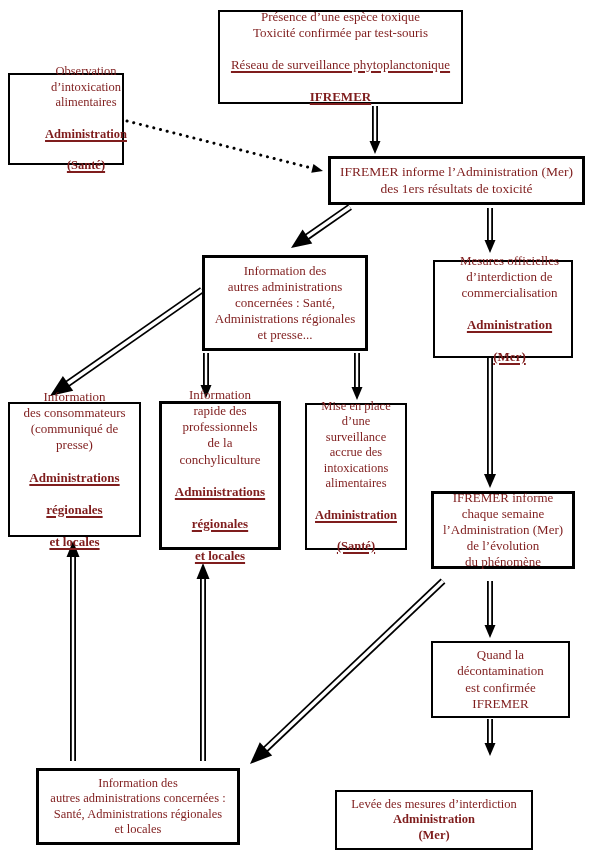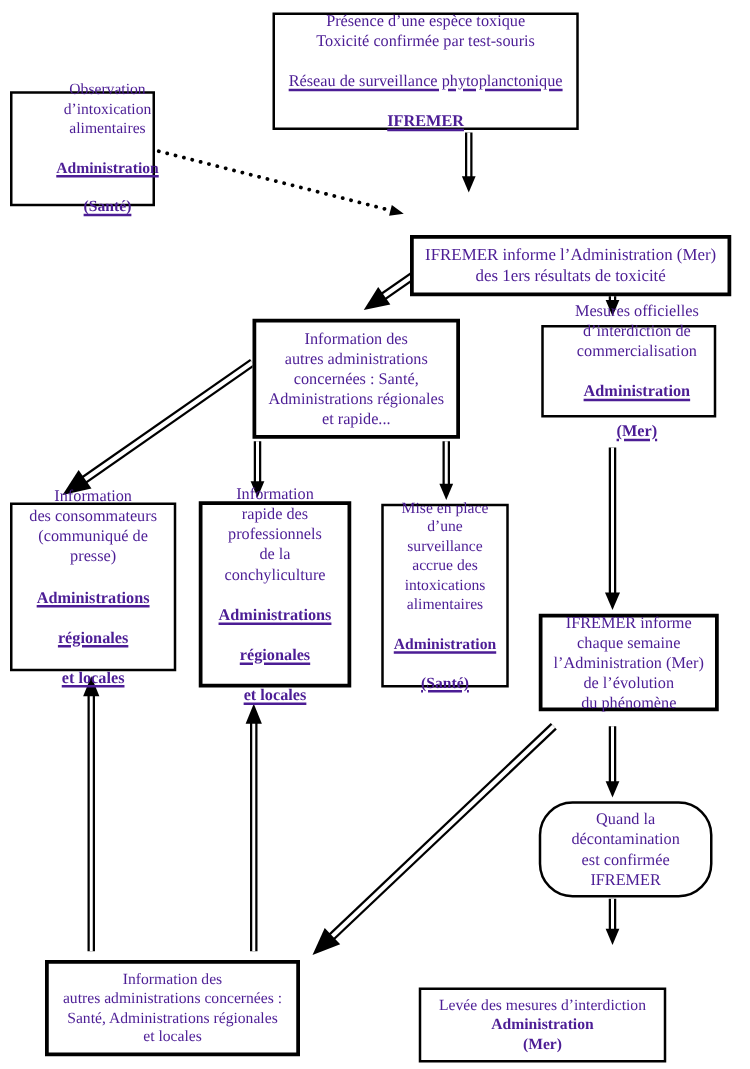--- a/index.html
+++ b/index.html
@@ -1,18 +1,18 @@
 <!DOCTYPE html>
 <html><head>
 <meta charset="utf-8">
 <style>
   html,body{margin:0;padding:0;background:#fff;}
   #canvas{
     position:relative;width:600px;height:855px;background:#ffffff;
-    font-family:"Liberation Serif", serif;color:#4c1d95;overflow:hidden;
+    font-family:"Liberation Serif", serif;color:#7f1d1d;overflow:hidden;
   }
   #arrows-layer{position:absolute;left:0;top:0;width:600px;height:855px;}
   .box{
     position:absolute;box-sizing:border-box;background:#fff;
     border:2px solid #000;
     display:flex;flex-direction:column;justify-content:center;align-items:center;
     text-align:center;line-height:1.24;
   }
   .ln{white-space:nowrap;padding:0 1px;}
   .u{text-decoration:underline;text-decoration-thickness:1.8px;text-underline-offset:2px;margin-top:16px;}
@@ -95,32 +95,32 @@
       <div class="ln u">Réseau de surveillance phytoplanctonique</div>
       <div class="ln u b">IFREMER</div>
     </div>
     <div class="box" style="left: 8px; top: 73px; width: 116px; height: 92px; border-width: 2px; font-size: 12.5px; padding-left: 40px;">
       <div class="ln">Observation</div>
       <div class="ln">d’intoxication</div>
       <div class="ln">alimentaires</div>
       <div class="ln u b">Administration</div>
       <div class="ln u b">(Santé)</div>
     </div>
-    <div class="box" style="left: 328px; top: 156px; width: 257px; height: 49px; border-width: 3px; font-size: 13.5px; margin-top: 32px;">
+    <div class="box" style="left: 328px; top: 156px; width: 257px; height: 49px; border-width: 3px; font-size: 13.5px;">
       <div class="ln">IFREMER informe l’Administration (Mer)</div>
       <div class="ln">des 1ers résultats de toxicité</div>
     </div>
     <div class="box" style="left: 202px; top: 255px; width: 166px; height: 96px; border-width: 3px; font-size: 13px;">
       <div class="ln">Information des</div>
       <div class="ln">autres administrations</div>
       <div class="ln">concernées : Santé,</div>
       <div class="ln">Administrations régionales</div>
-      <div class="ln">et rapide...</div>
+      <div class="ln">et presse...</div>
     </div>
-    <div class="box" style="left: 433px; top: 260px; width: 140px; height: 74px; border-width: 2px; font-size: 13px; padding-left: 13px;">
+    <div class="box" style="left: 433px; top: 260px; width: 140px; height: 98px; border-width: 2px; font-size: 13px; padding-left: 13px;">
       <div class="ln">Mesures officielles</div>
       <div class="ln">d’interdiction de</div>
       <div class="ln">commercialisation</div>
       <div class="ln u b">Administration</div>
       <div class="ln u b">(Mer)</div>
     </div>
     <div class="box" style="left: 8px; top: 402px; width: 133px; height: 135px; border-width: 2px; font-size: 13px;">
       <div class="ln">Information</div>
       <div class="ln">des consommateurs</div>
       <div class="ln">(communiqué de</div>
@@ -149,21 +149,21 @@
       <div class="ln u b">Administration</div>
       <div class="ln u b">(Santé)</div>
     </div>
     <div class="box" style="left: 431px; top: 491px; width: 144px; height: 78px; border-width: 3px; font-size: 13px;">
       <div class="ln">IFREMER informe</div>
       <div class="ln">chaque semaine</div>
       <div class="ln">l’Administration (Mer)</div>
       <div class="ln">de l’évolution</div>
       <div class="ln">du phénomène</div>
     </div>
-    <div class="box" style="left: 431px; top: 641px; width: 139px; height: 77px; border-width: 2px; font-size: 13px; border-radius: 27px;">
+    <div class="box" style="left: 431px; top: 641px; width: 139px; height: 77px; border-width: 2px; font-size: 13px;">
       <div class="ln">Quand la</div>
       <div class="ln">décontamination</div>
       <div class="ln">est confirmée</div>
       <div class="ln">IFREMER</div>
     </div>
     <div class="box" style="left: 335px; top: 758px; width: 198px; height: 60px; border-width: 2px; font-size: 12.5px; margin-top: 32px;">
       <div class="ln">Levée des mesures d’interdiction</div>
       <div class="ln b">Administration</div>
       <div class="ln b">(Mer)</div>
     </div>

